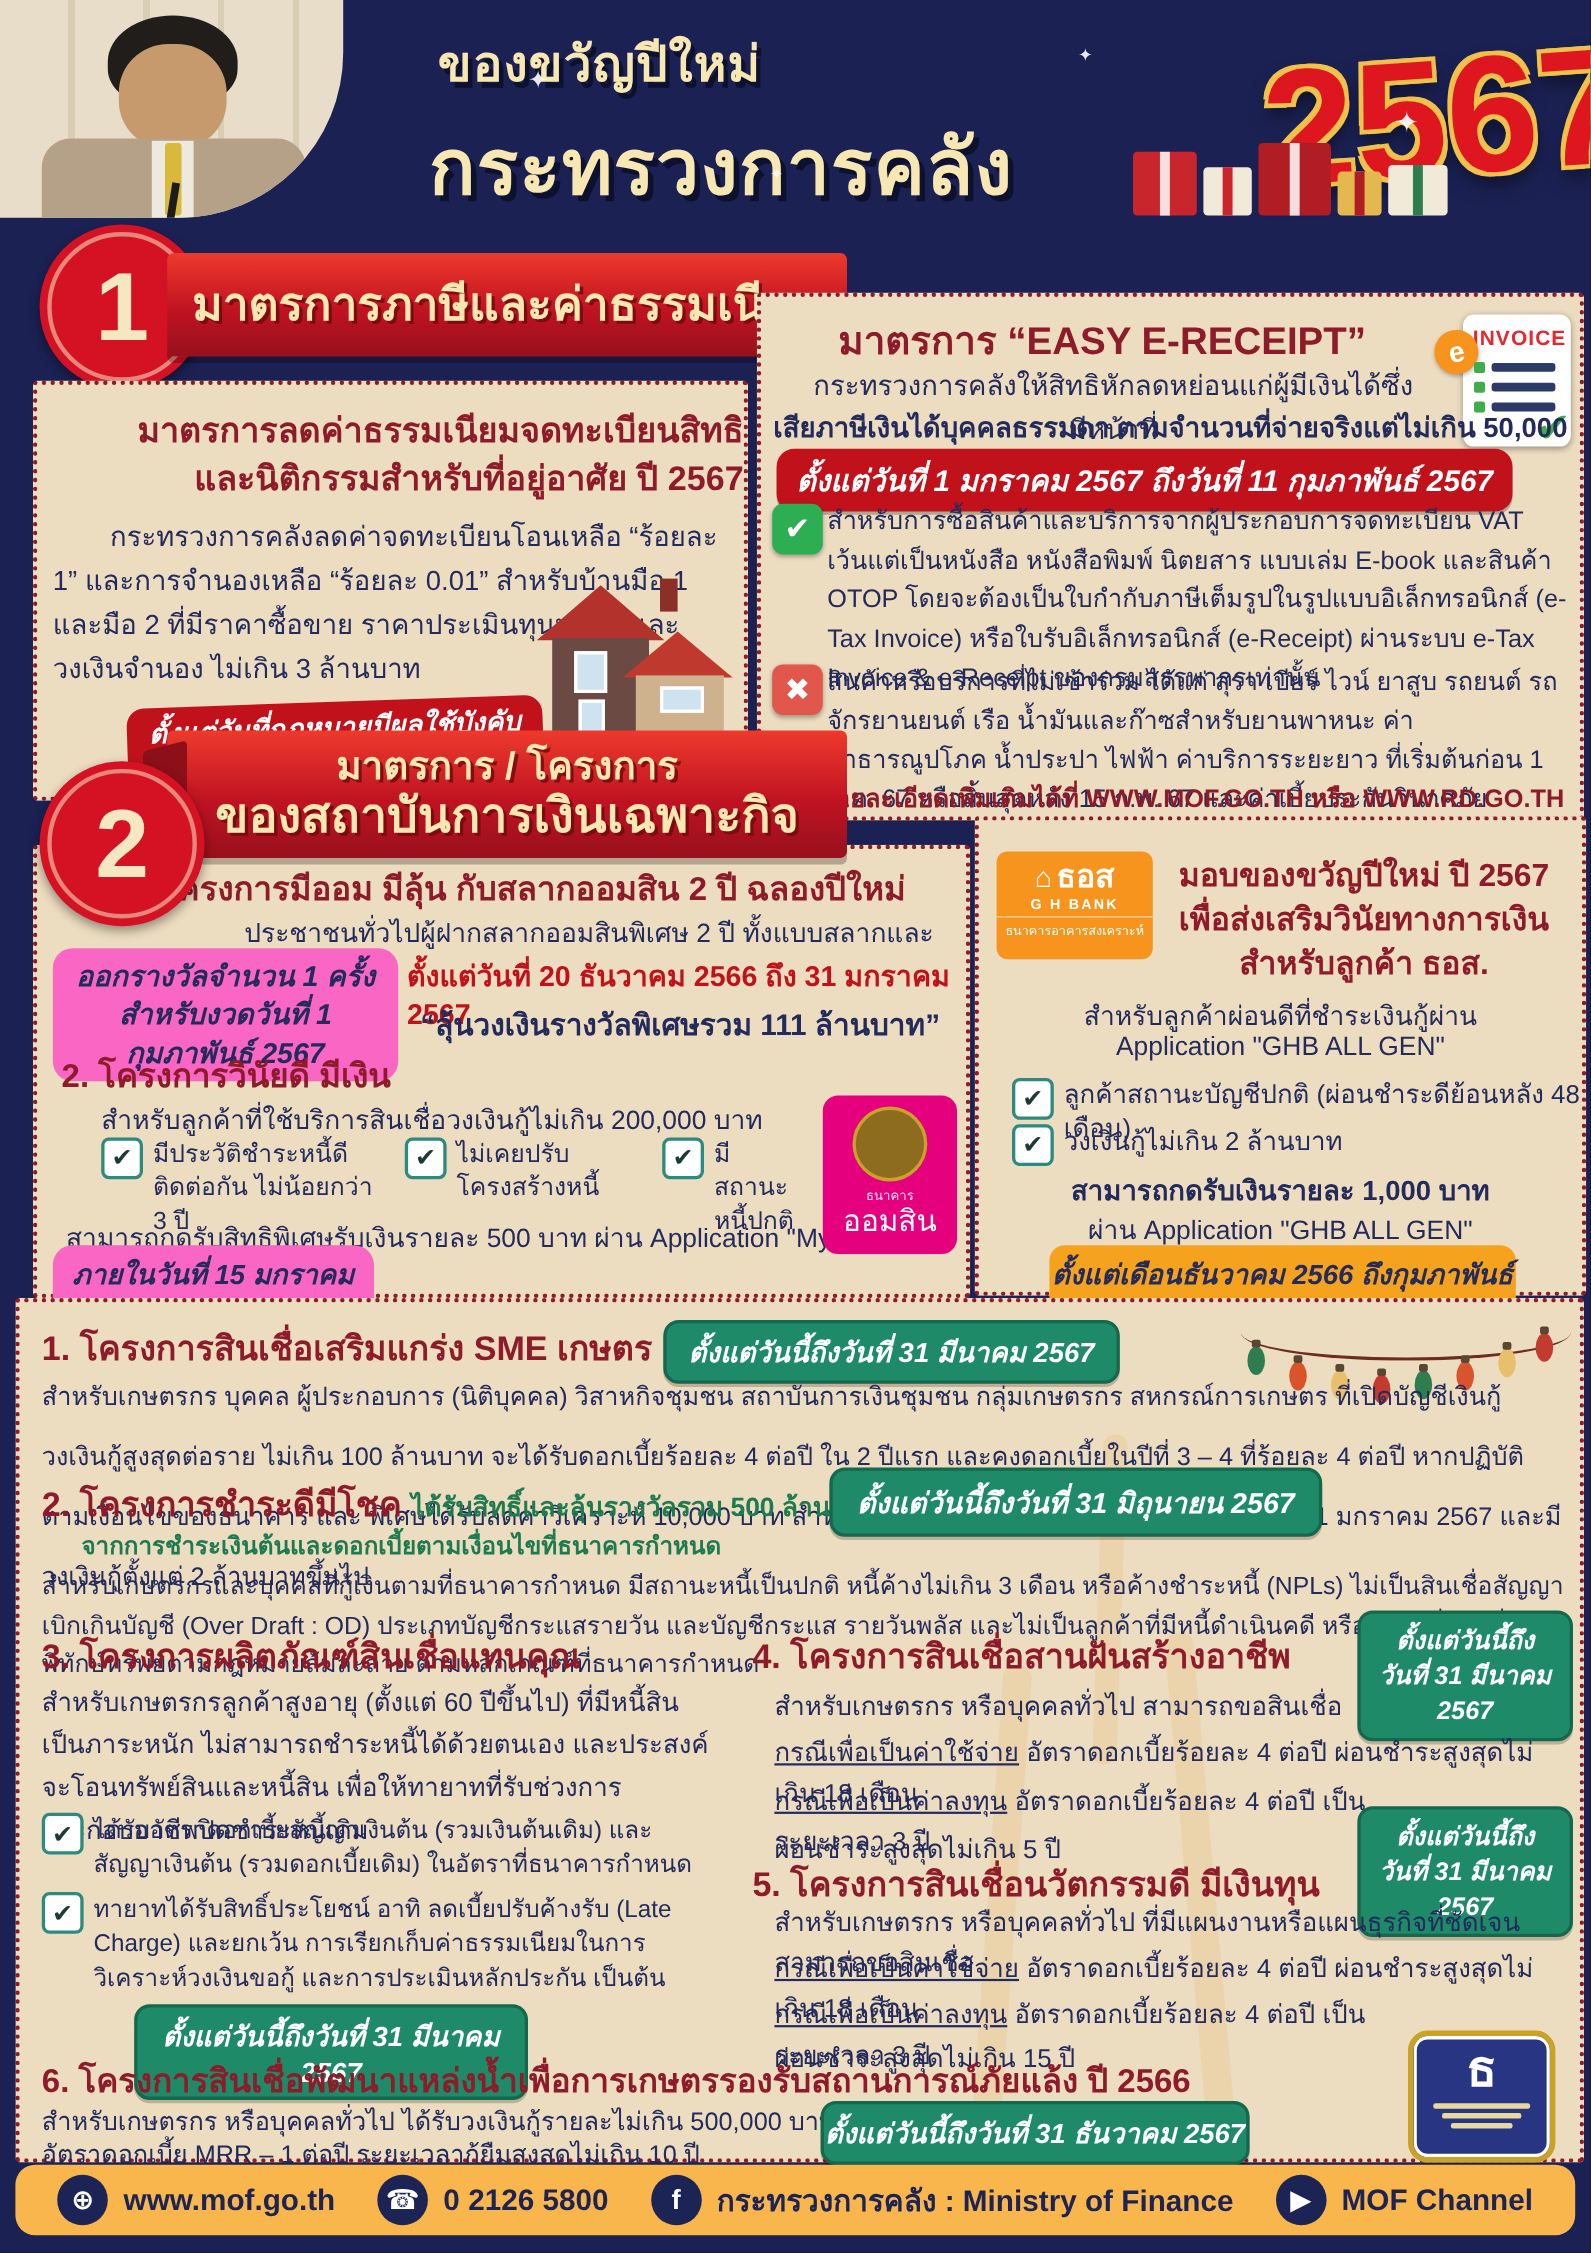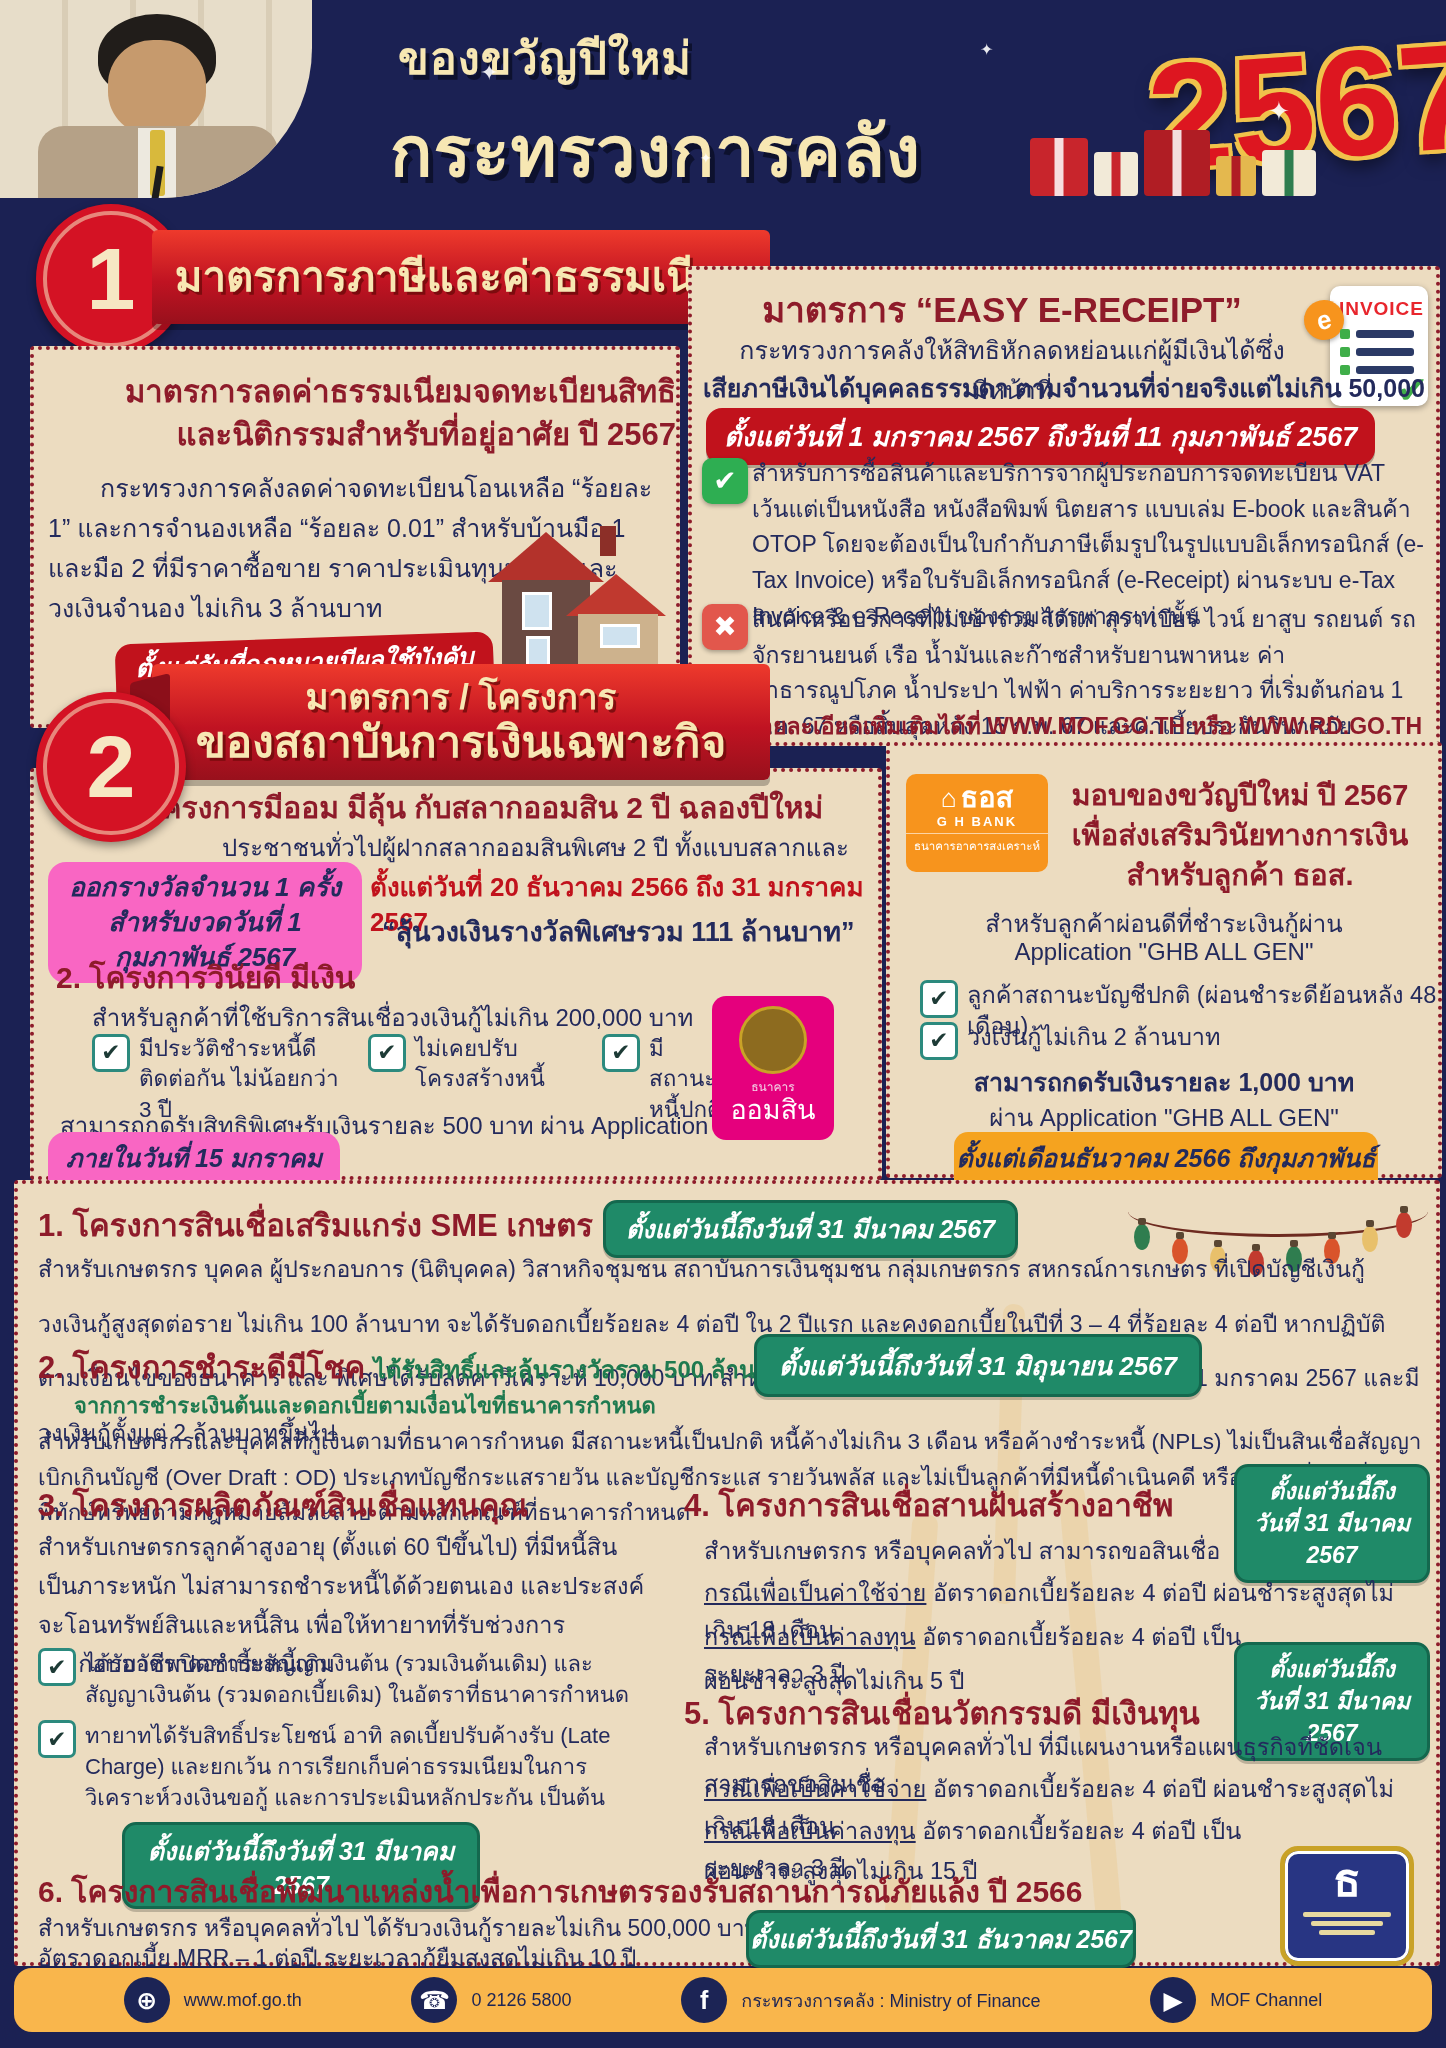--- a/index.html
+++ b/index.html
@@ -98,21 +98,21 @@
   .g-prize{position:absolute;left:348px;top:138px;font-size:27px;font-weight:800;}
   .g-t2{position:absolute;left:22px;top:182px;font-size:30px;}
   .g-b2{position:absolute;left:58px;top:226px;font-size:24px;}
   .g-checks{position:absolute;left:58px;top:262px;width:650px;display:flex;gap:24px;}
   .g-check{display:flex;align-items:flex-start;font-size:22.5px;color:#232a5c;line-height:1.35;}
   .chk{width:32px;height:32px;background:#fff;border:3px solid #2c8a7e;border-radius:7px;color:#1d3b36;font-size:23px;font-weight:800;
        display:flex;align-items:center;justify-content:center;flex:0 0 auto;margin-right:9px;}
   .gc1{width:252px;}.gc2{width:210px;}.gc3{width:120px;}
   .g-reward{position:absolute;left:26px;top:334px;font-size:24px;}
   .g-badge2{left:14px;top:360px;width:288px;padding:6px 2px;font-size:25px;}
-  .gsb-logo{position:absolute;left:678px;top:224px;width:122px;height:144px;background:#e5007d;border-radius:14px;}
+  .gsb-logo{position:absolute;left:714px;top:224px;width:122px;height:144px;background:#e5007d;border-radius:14px;}
   .gsb-emblem{margin:10px auto 0;width:62px;height:62px;background:#8d6b1f;border-radius:50%;border:3px solid #c9a227;}
   .gsb-word{color:#f3d9ea;font-size:12px;text-align:center;margin-top:3px;}
   .gsb-name{color:#fff;font-size:27px;font-weight:400;text-align:center;line-height:1.1;}
   
   .ghb{left:886px;top:742px;width:548px;height:428px;}
   .ghb-logo{position:absolute;left:16px;top:28px;width:142px;height:98px;background:#f7941d;border-radius:10px;text-align:center;color:#fff;overflow:hidden;}
   .ghb-row1{font-size:29px;font-weight:800;line-height:1.1;margin-top:8px;}
   .ghb-house{font-size:26px;font-weight:400;margin-right:4px;}
   .ghb-en{font-size:13px;font-weight:700;letter-spacing:2px;}
   .ghb-full{font-size:11.5px;margin-top:4px;border-top:1px solid rgba(255,255,255,.6);padding-top:3px;}
@@ -169,21 +169,21 @@
   .baac-logo{position:absolute;left:1262px;top:662px;width:124px;height:110px;background:#283583;border:5px solid #c9a227;
              border-radius:18px;box-shadow:inset 0 0 0 3px #fff;text-align:center;color:#fff;}
   .baac-glyph{font-size:46px;font-weight:800;line-height:1.2;margin-top:2px;}
   .baac-bar{height:5px;background:#e8d9a0;margin:4px 18px 0 18px;border-radius:2px;}
   .palm{position:absolute;background:#e9c27a;opacity:.28;border-radius:10px;}
   
   .footer{position:absolute;left:14px;top:1968px;width:1418px;height:64px;background:#f9b64c;border-radius:18px;
           display:flex;align-items:center;justify-content:space-evenly;}
   .f-item{display:flex;align-items:center;gap:14px;}
   .f-ic{width:46px;height:46px;background:#1c2455;border-radius:50%;color:#fff;display:flex;align-items:center;justify-content:center;font-size:25px;font-weight:800;}
-  .f-label{font-size:18px;font-weight:400;color:#1c2455;}
+  .f-label{font-size:27px;font-weight:700;color:#1c2455;}
 </style>
 </head>
 <body>
 
 <div class="poster">
 
   <div class="photo">
     <div class="p-hair"></div>
     <div class="p-face"></div>
     <div class="p-suit"></div>

